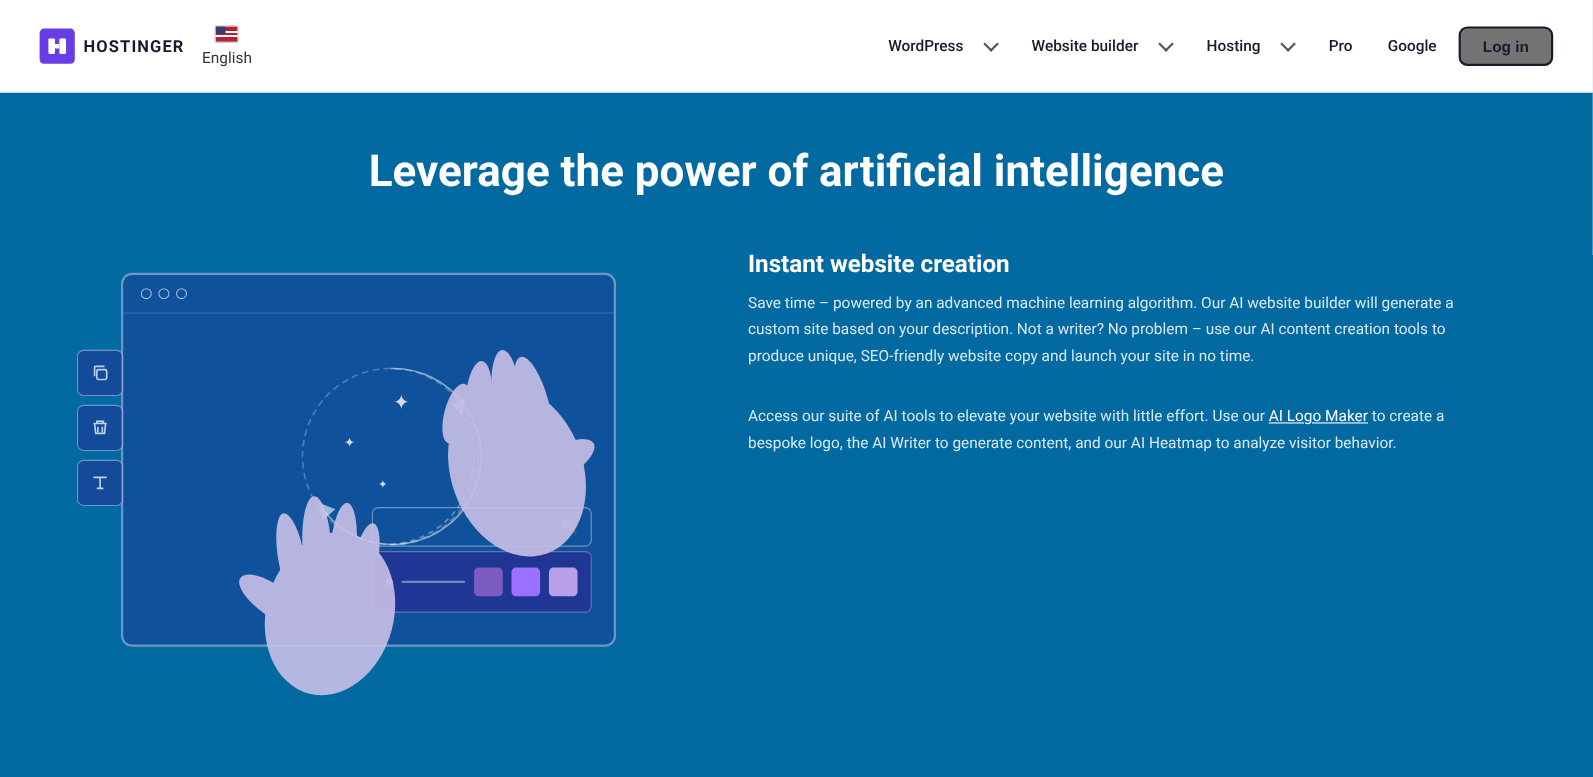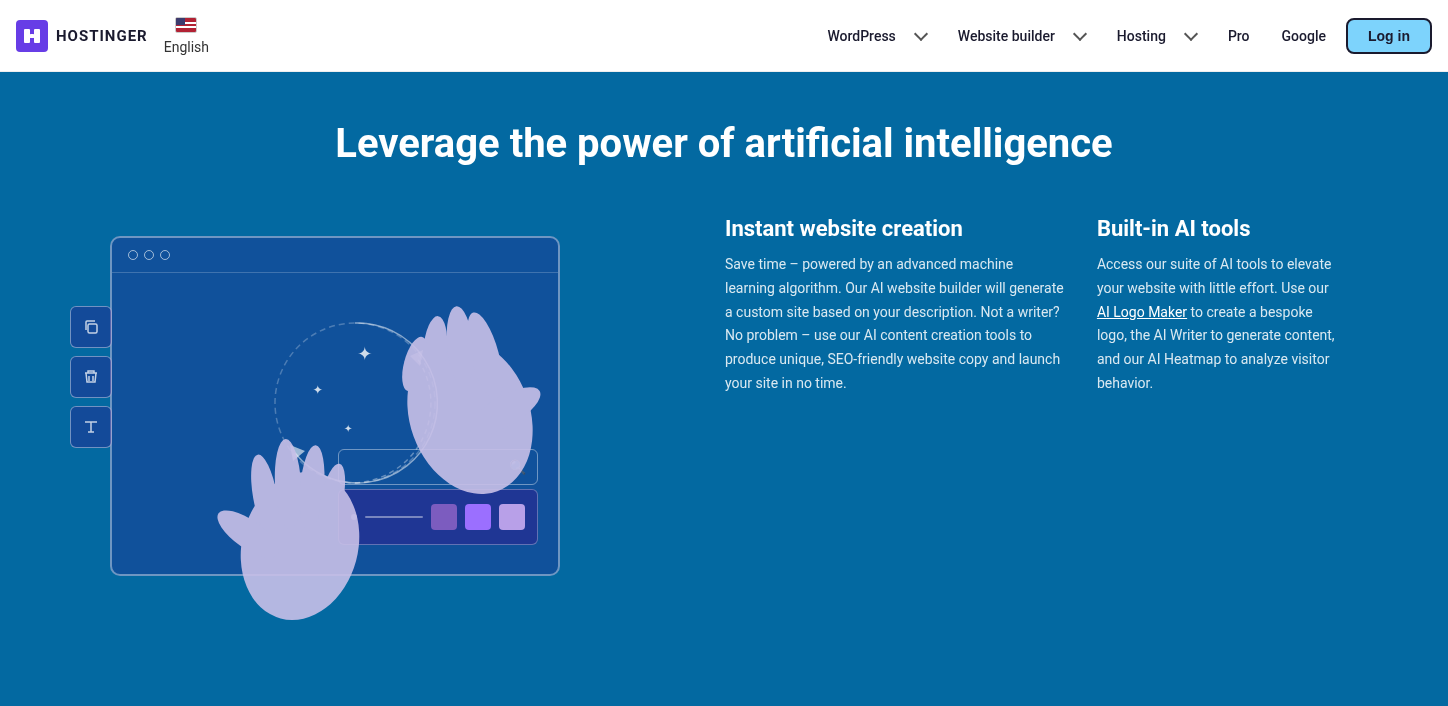--- a/index.html
+++ b/index.html
@@ -2,22 +2,22 @@
 <html><head>
   <meta charset="utf-8">
   <style>
     * { margin: 0; padding: 0; box-sizing: border-box; }
     body { font-family: -apple-system, BlinkMacSystemFont, 'Segoe UI', Roboto, sans-serif; width: 1448px; overflow-x: hidden; }
 
     
     .navbar {
       display: flex;
       align-items: center;
-      padding: 0 16px;
-      height: 72px;
+      padding: 0 36px;
+      height: 84px;
       background: #fff;
       border-bottom: 1px solid #eee;
       position: relative;
       z-index: 10;
     }
     .navbar-left {
       display: flex;
       align-items: center;
       gap: 16px;
     }
@@ -102,21 +102,21 @@
       border-right: 2px solid #555;
       border-bottom: 2px solid #555;
       transform: rotate(45deg);
       display: inline-block;
       margin-top: -3px;
     }
     .btn-login {
       padding: 8px 20px;
       border: 2px solid #1a1a2e;
       border-radius: 8px;
-      background: #7dd3fc;
+      background: #737373;
       font-size: 14px;
       font-weight: 600;
       color: #1a1a2e;
       cursor: pointer;
     }
 
     
     .hero {
       background: #0369a1;
       min-height: 634px;
@@ -273,23 +273,22 @@
       left: 20px;
       width: 480px;
       height: 420px;
       pointer-events: none;
     }
 
     
     .hero-features {
       flex: 1;
       display: flex;
-      flex-direction: row;
+      flex-direction: column;
       gap: 32px;
-      margin-left: 45px;
     }
     .feature-block {}
     .feature-title {
       font-size: 22px;
       font-weight: 700;
       color: #fff;
       margin-bottom: 12px;
     }
     .feature-desc {
       font-size: 14px;
@@ -431,21 +430,20 @@
     </div>
 
     <div class="hero-features">
 
       <div class="feature-block">
         <h2 class="feature-title">Instant website creation</h2>
         <p class="feature-desc">Save time – powered by an advanced machine learning algorithm. Our AI website builder will generate a custom site based on your description. Not a writer? No problem – use our AI content creation tools to produce unique, SEO-friendly website copy and launch your site in no time.</p>
       </div>
 
       <div class="feature-block">
-        <h2 class="feature-title">Built-in AI tools</h2>
         <p class="feature-desc">
           <span>Access our suite of AI tools to elevate your website with little effort. Use our </span><a href="#">AI Logo Maker</a><span> to create a bespoke logo, the AI Writer to generate content, and our AI Heatmap to analyze visitor behavior.</span>
         </p>
       </div>
 
       <div class="feature-block">
       </div>
 
     </div>
   </div>

